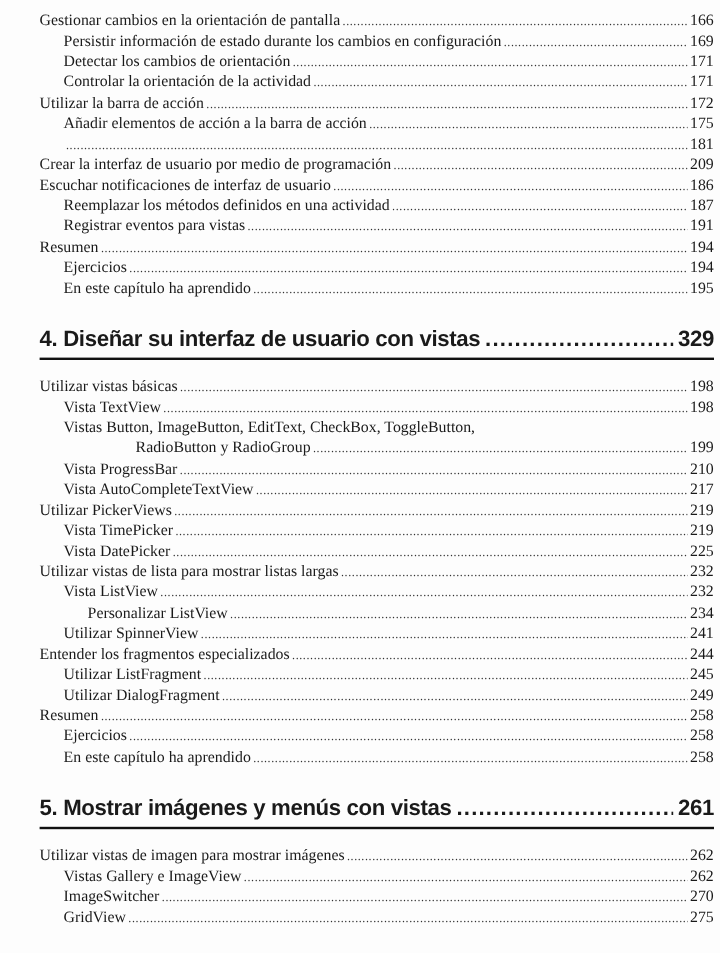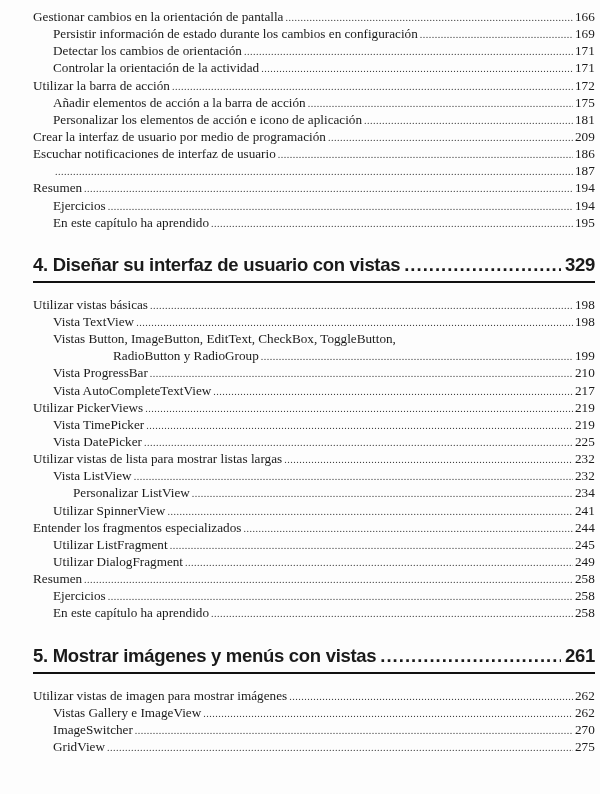--- a/index.html
+++ b/index.html
@@ -62,37 +62,42 @@
         <span class="label">Utilizar la barra de acción</span>
         <span class="dots"></span>
         <span class="page-num">172</span>
       </div>
       <div class="entry l2">
         <span class="label">Añadir elementos de acción a la barra de acción</span>
         <span class="dots"></span>
         <span class="page-num">175</span>
       </div>
       <div class="entry l2">
-        <span class="label">Personalizar los elementos de acción e icono de aplicación</span>
         <span class="dots"></span>
         <span class="page-num">181</span>
       </div>
       <div class="entry l1">
         <span class="label">Crear la interfaz de usuario por medio de programación</span>
         <span class="dots"></span>
         <span class="page-num">209</span>
       </div>
       <div class="entry l1">
         <span class="label">Escuchar notificaciones de interfaz de usuario</span>
         <span class="dots"></span>
         <span class="page-num">186</span>
       </div>
       <div class="entry l2">
+        <span class="label">Reemplazar los métodos definidos en una actividad</span>
         <span class="dots"></span>
         <span class="page-num">187</span>
+      </div>
+      <div class="entry l2">
+        <span class="label">Registrar eventos para vistas</span>
+        <span class="dots"></span>
+        <span class="page-num">191</span>
       </div>
       <div class="entry l1">
         <span class="label">Resumen</span>
         <span class="dots"></span>
         <span class="page-num">194</span>
       </div>
       <div class="entry l2">
         <span class="label">Ejercicios</span>
         <span class="dots"></span>
         <span class="page-num">194</span>

